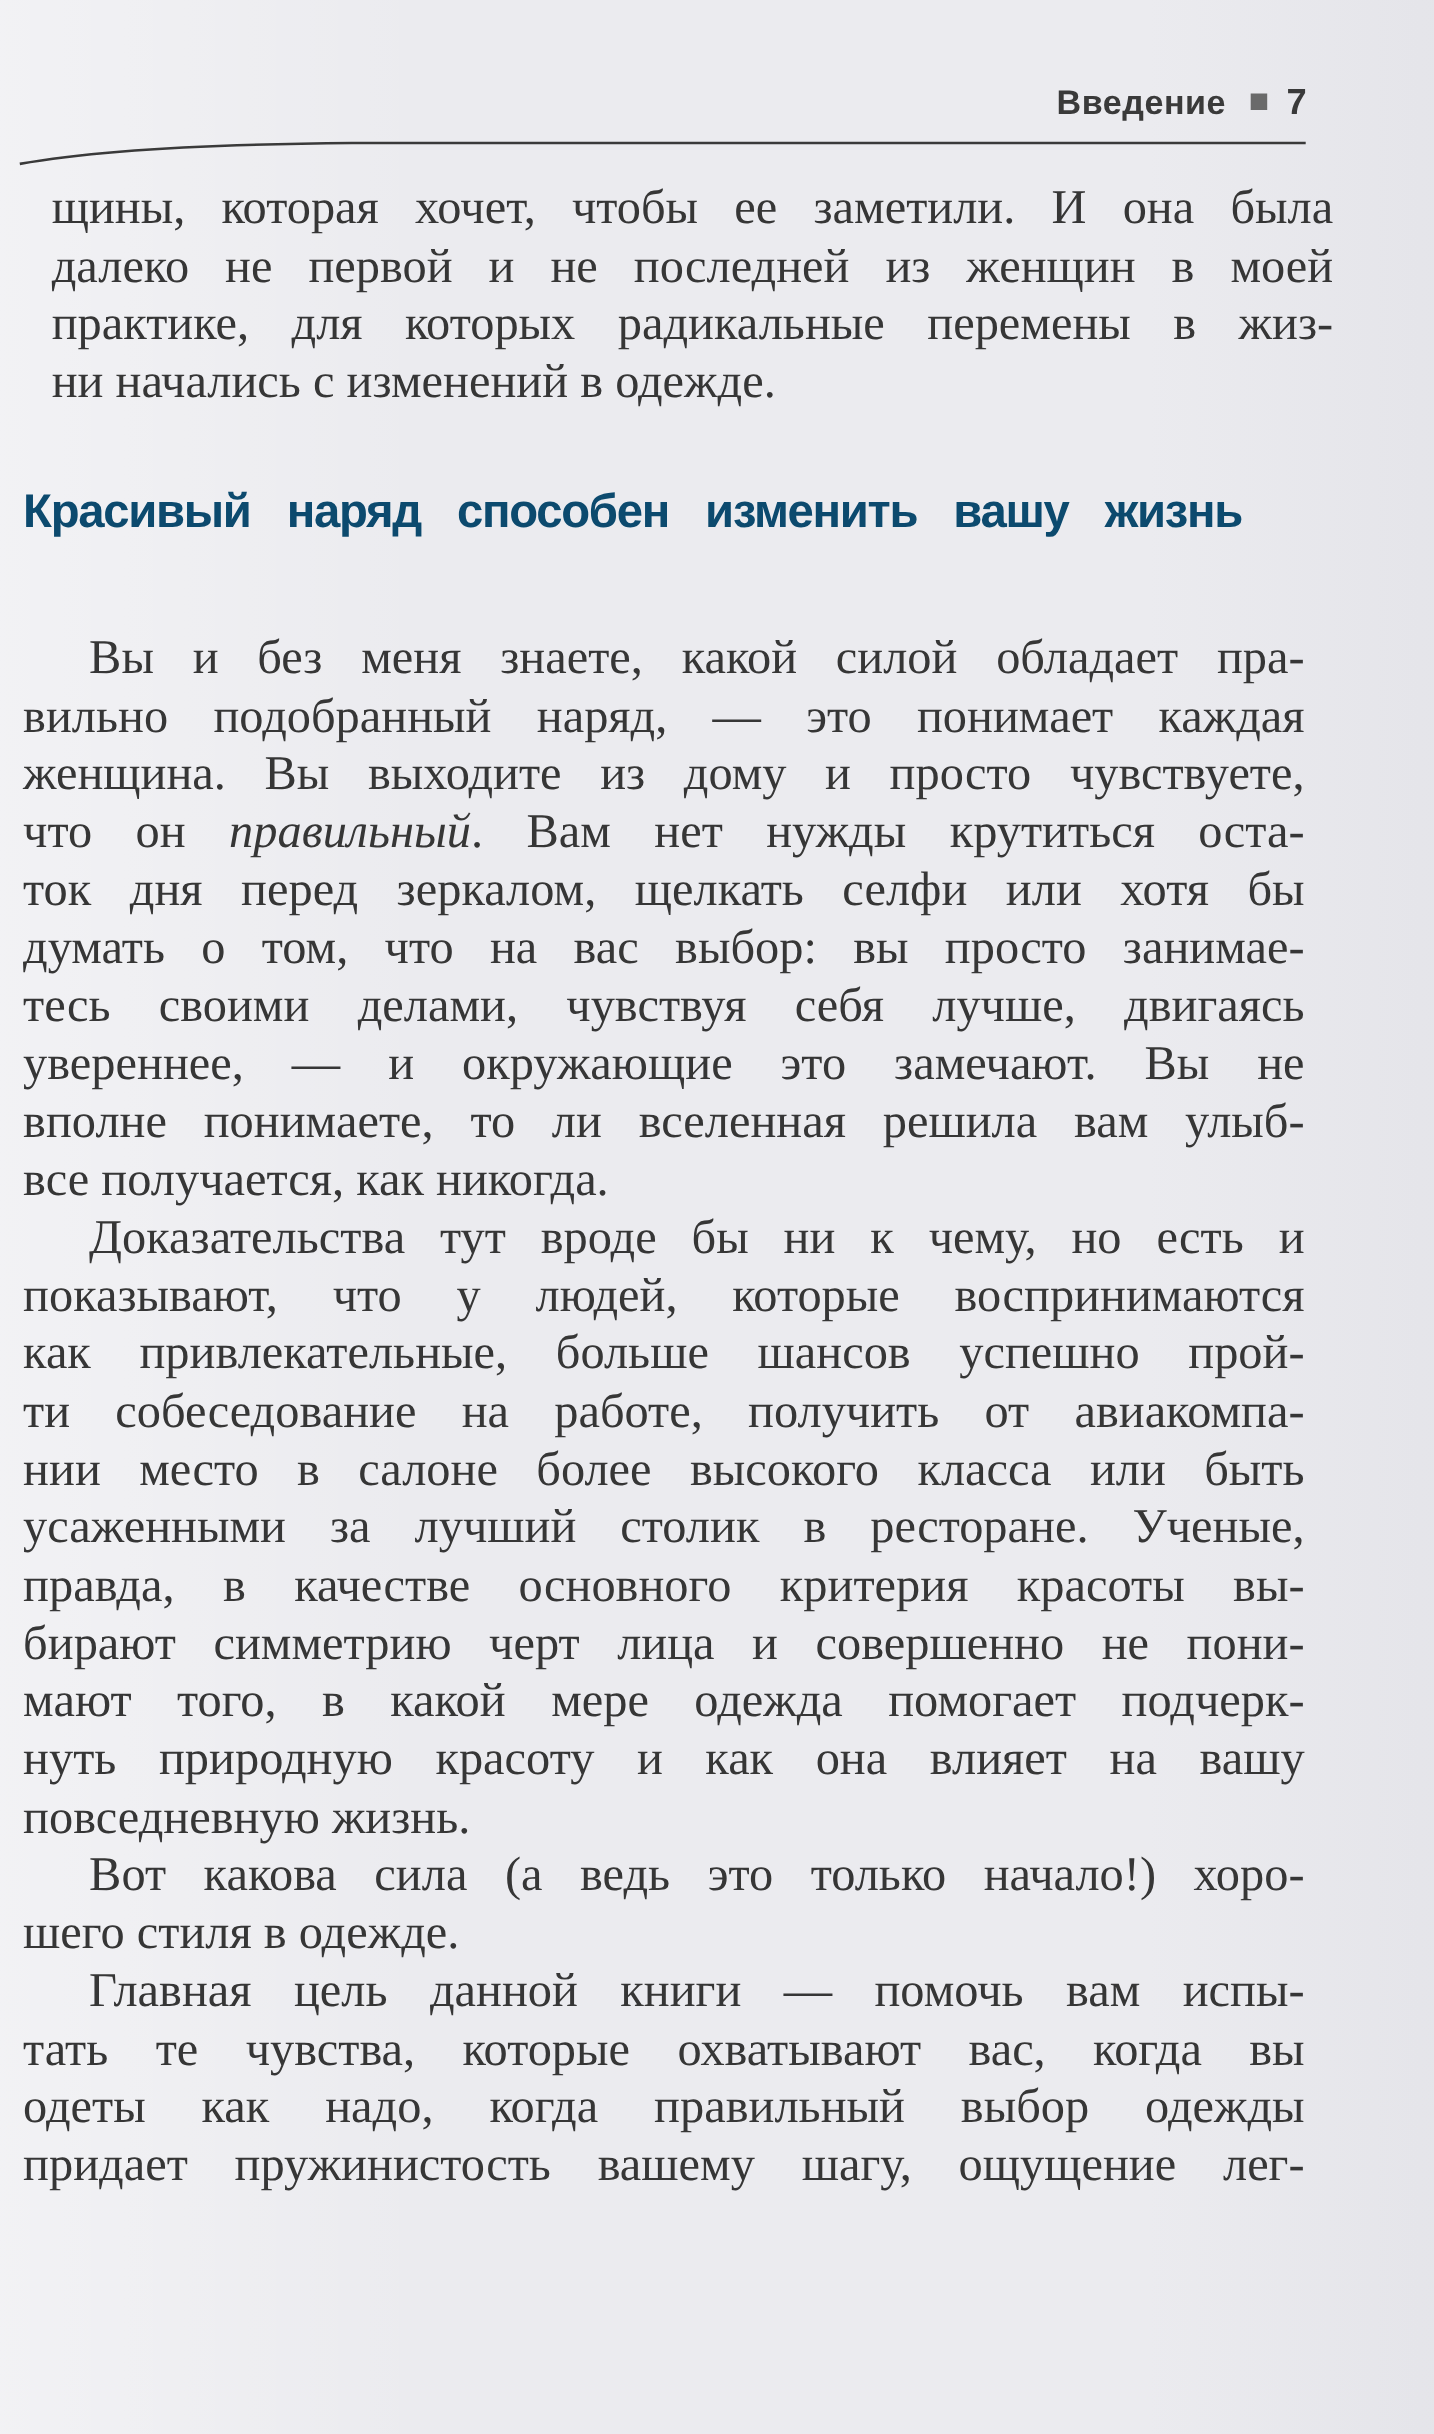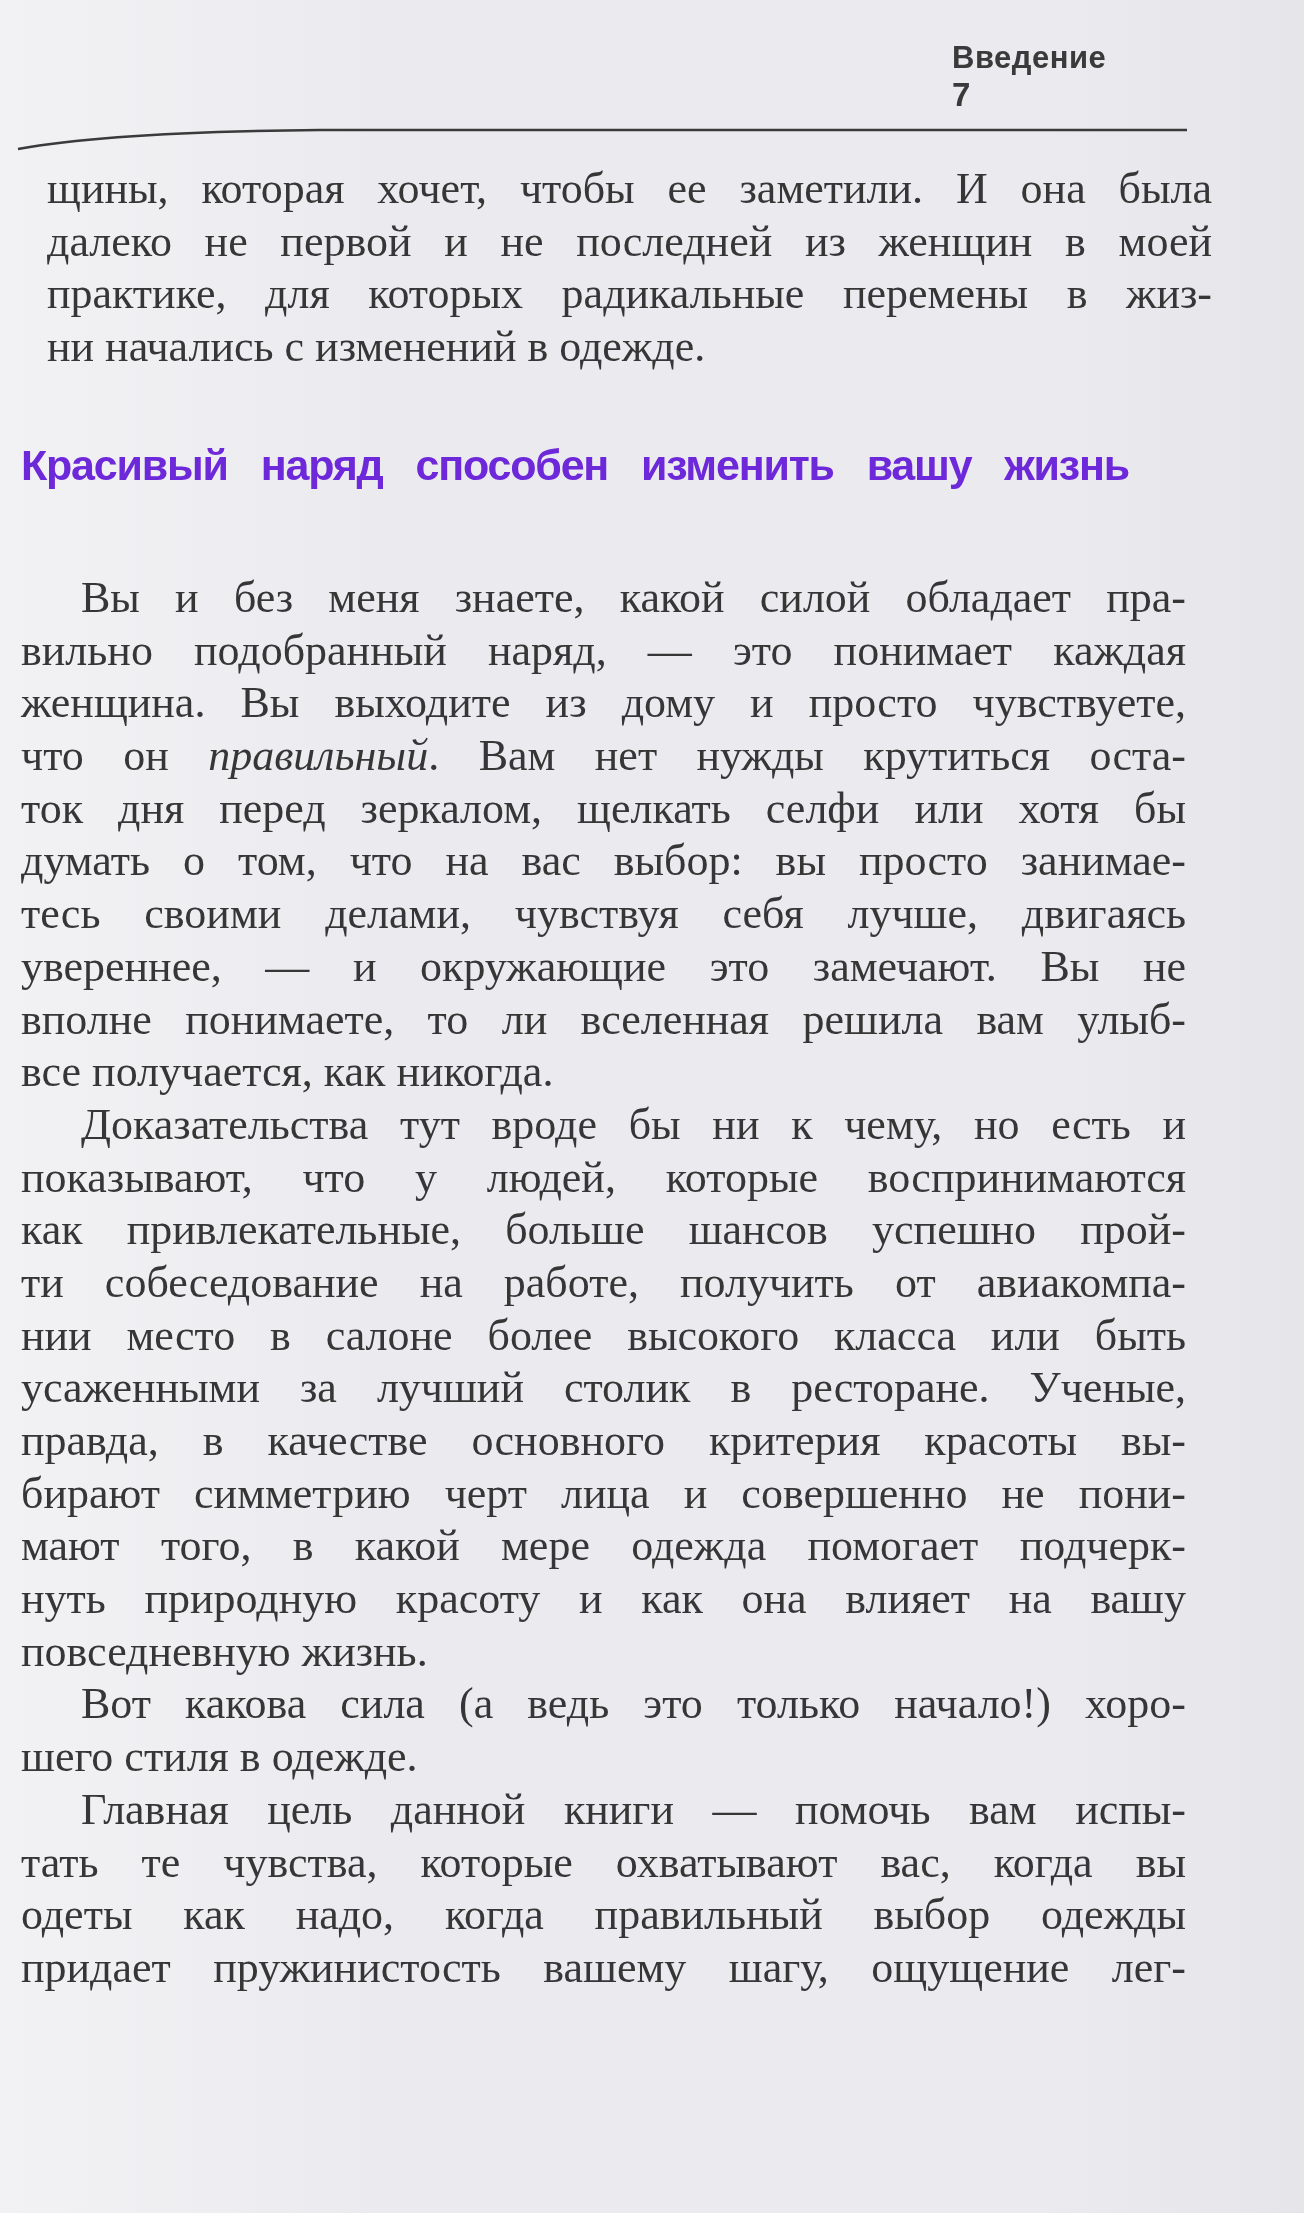--- a/index.html
+++ b/index.html
@@ -12,21 +12,21 @@
   }
   .paper-shade {
     position: absolute; inset: 0;
     background: linear-gradient(90deg, rgba(255,255,255,0.35) 0%, rgba(255,255,255,0) 30%, rgba(0,0,0,0) 80%, rgba(200,200,210,0.18) 100%);
     pointer-events: none;
   }
   .running-head {
     position: absolute; top: 74px; left: 930px; width: 258px; height: 40px;
     display: flex; align-items: baseline; justify-content: flex-end;
     font-family: "Liberation Sans", "DejaVu Sans", sans-serif;
-    font-weight: bold; color: #3a3a3a; flex-direction: column;
+    font-weight: bold; color: #3a3a3a;
   }
   .running-head .section { font-size: 31px; letter-spacing: 0.5px; }
   .running-head .square {
     display: inline-block; width: 15px; height: 15px; background: #6a6a6a;
     margin: 0 18px 0 22px; position: relative; top: -4px;
   }
   .running-head .page { font-size: 33px; }
   .rule { position: absolute; left: 0; top: 110px; width: 1304px; height: 60px; }
   .block { position: absolute; left: 21px; width: 1165px; }
   .line {
@@ -34,21 +34,21 @@
     white-space: nowrap; overflow: visible;
     text-align: justify; text-align-last: justify;
   }
   .line.last { text-align: left; text-align-last: left; }
   .line.indent { padding-left: 60px; }
   .line em { font-style: italic; }
   .heading {
     position: absolute; left: 21px; top: 440px; width: 1108px;
     font-family: "Liberation Sans", "DejaVu Sans", sans-serif;
     font-weight: bold; font-size: 43px; line-height: 50px;
-    letter-spacing: -1.2px; color: #6d28d9;
+    letter-spacing: -1.2px; color: #0c4a6e;
     white-space: nowrap; text-align: justify; text-align-last: justify;
   }
 </style>
 </head>
 <body>
 
 <div class="paper-shade"></div>
 
 <div class="running-head">
   <span class="section">Введение</span>

